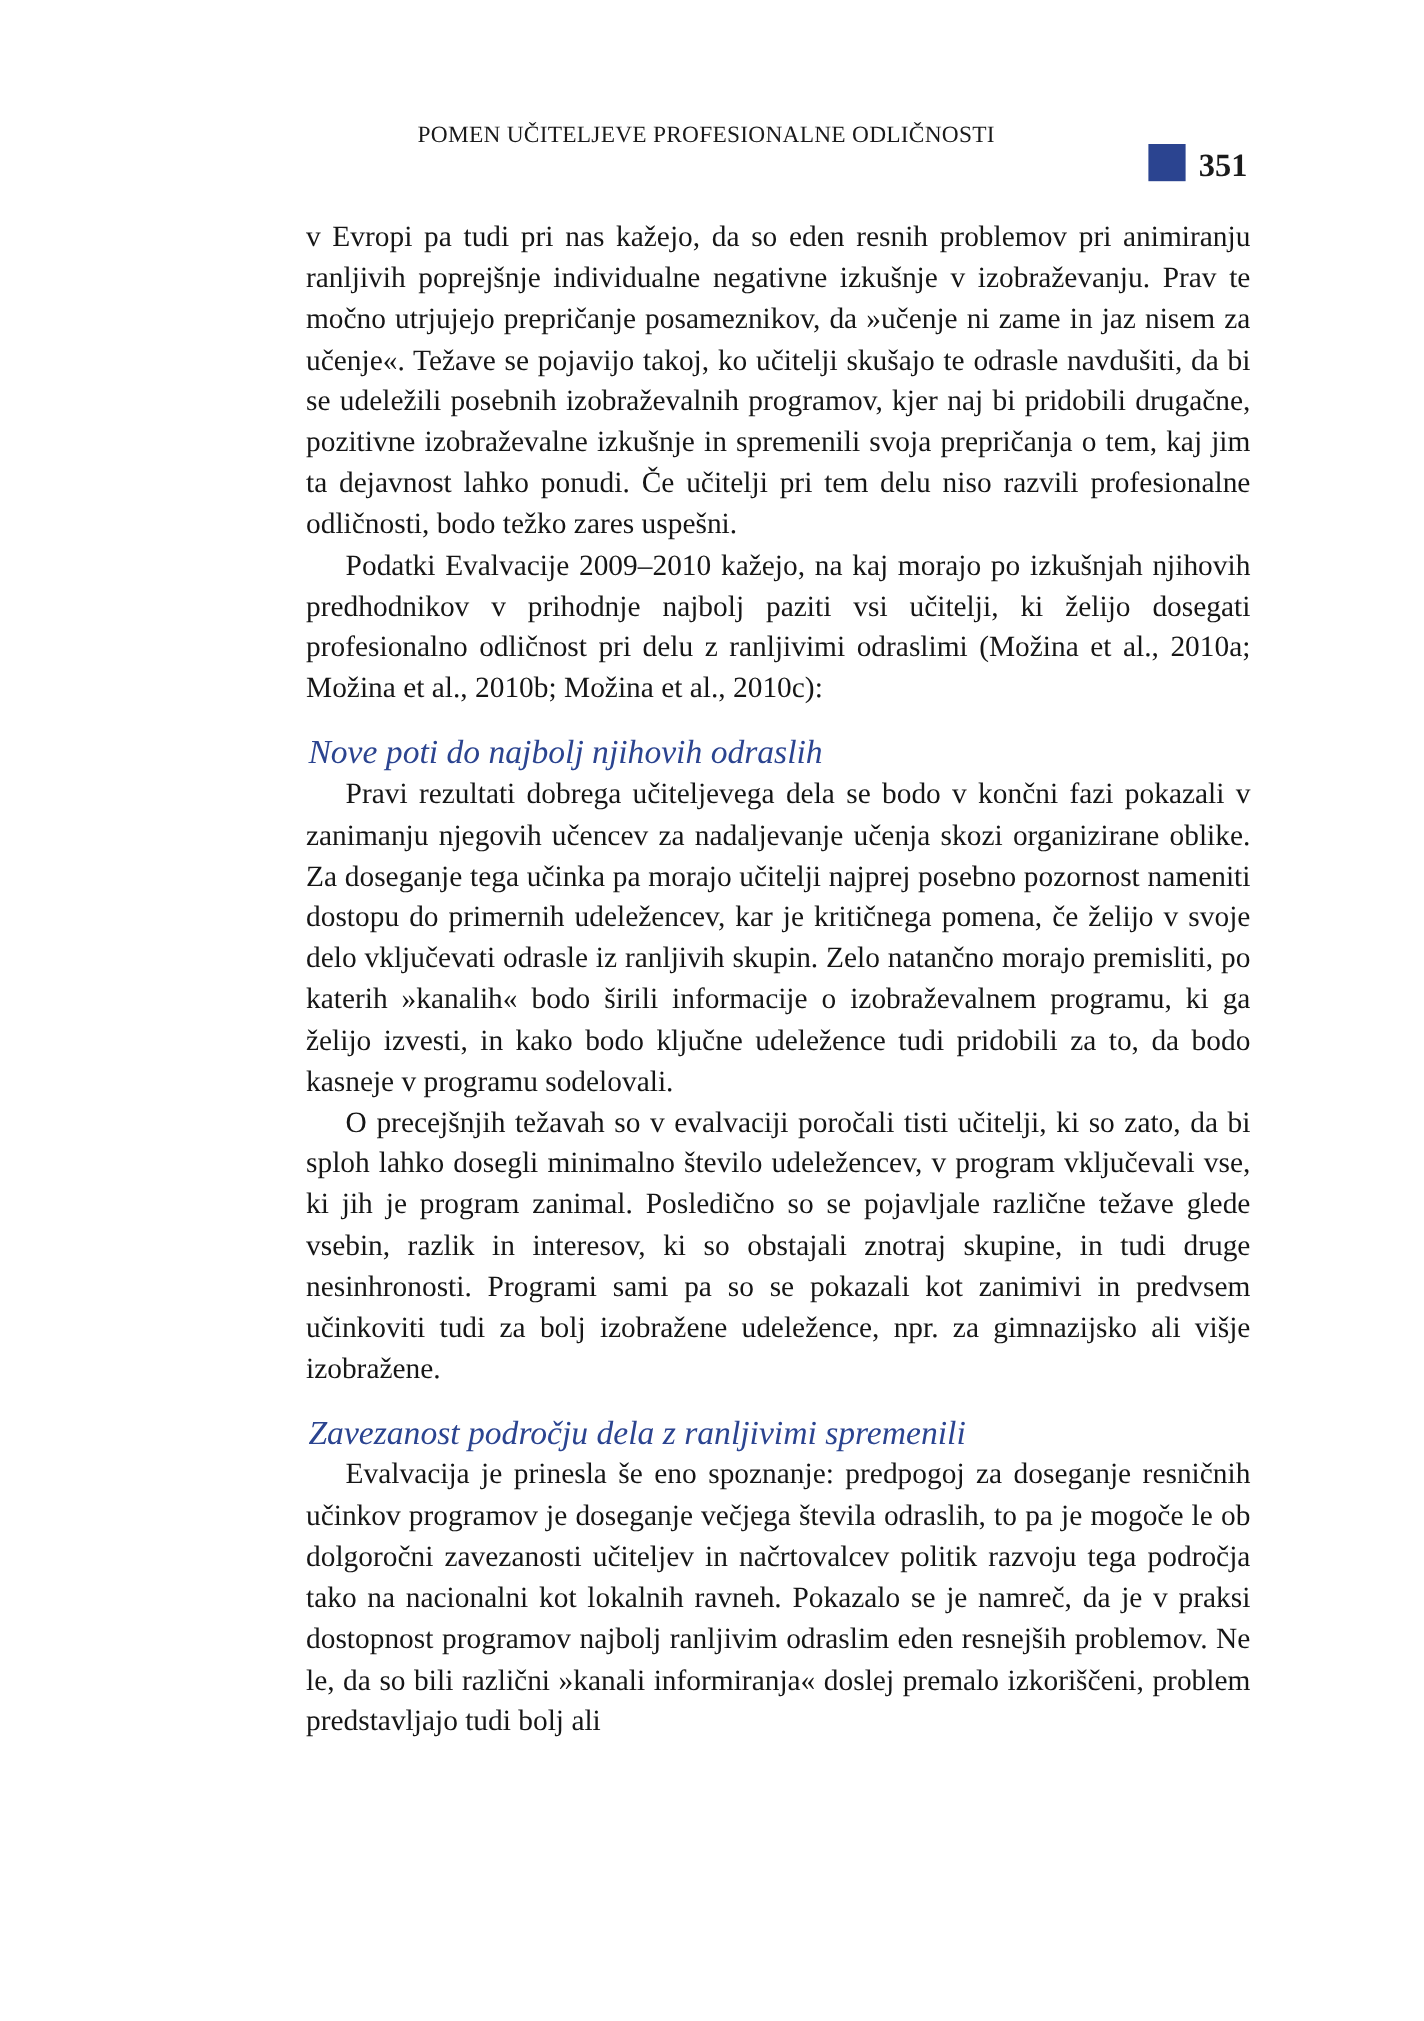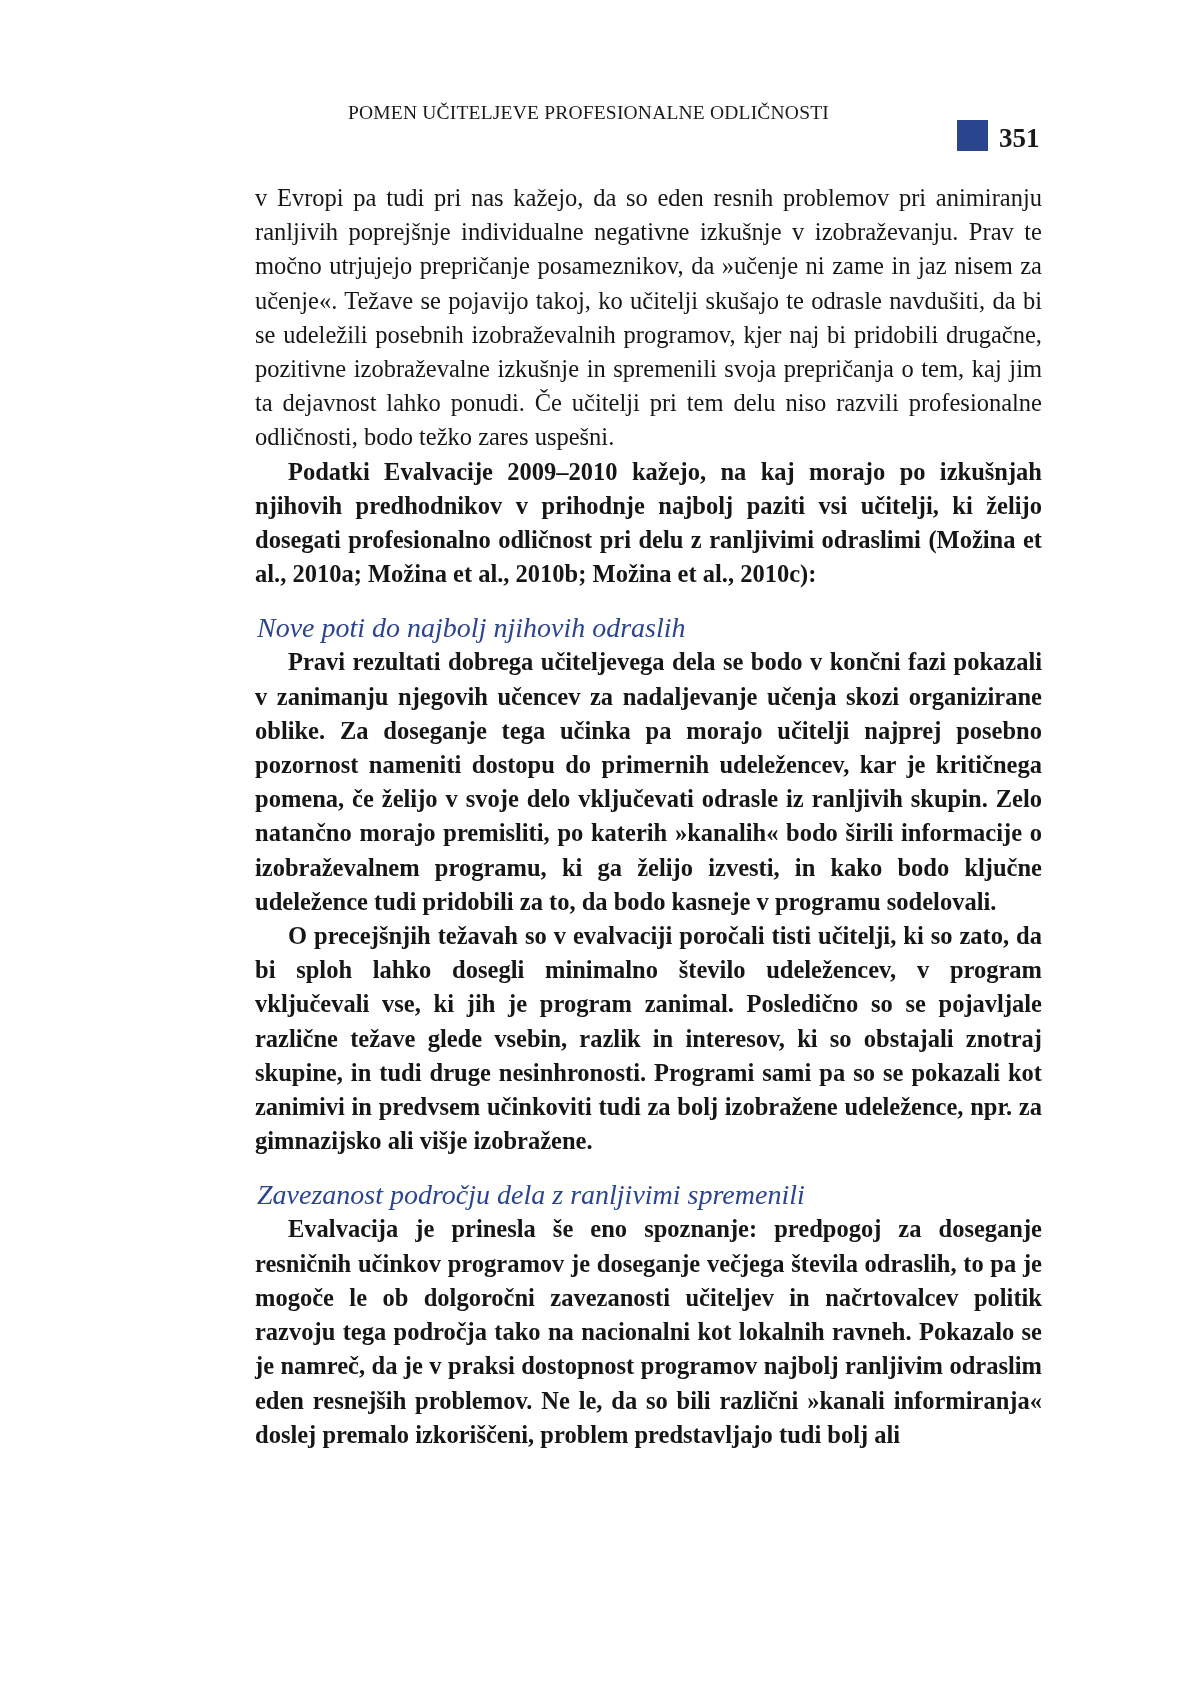--- a/index.html
+++ b/index.html
@@ -18,21 +18,21 @@
     position: absolute; left: 999px; top: 123px;
     font-family: "Liberation Serif", serif; font-size: 27px; font-weight: bold;
     color: #1a1a1a; line-height: 30px;
   }
   .body {
     position: absolute; left: 207px; top: 181px; width: 787px;
     font-family: "Liberation Serif", serif; font-size: 24.5px; line-height: 34.2px;
     color: #161616; text-align: justify; margin-left: 48px;
   }
   .body p { margin: 0; }
-  .body p.indent { text-indent: 33px; font-weight: bold; }
+  .body p.indent { text-indent: 33px; }
   .section-heading {
     margin: 0; color: #2b4490; font-style: italic; font-weight: normal;
     font-family: "Liberation Serif", serif; font-size: 28px; line-height: 34px;
     padding-left: 2px;
   }
   .h1 { margin-top: 20px; }
   .h2 { margin-top: 20px; }
 </style>
 </head>
 <body>

